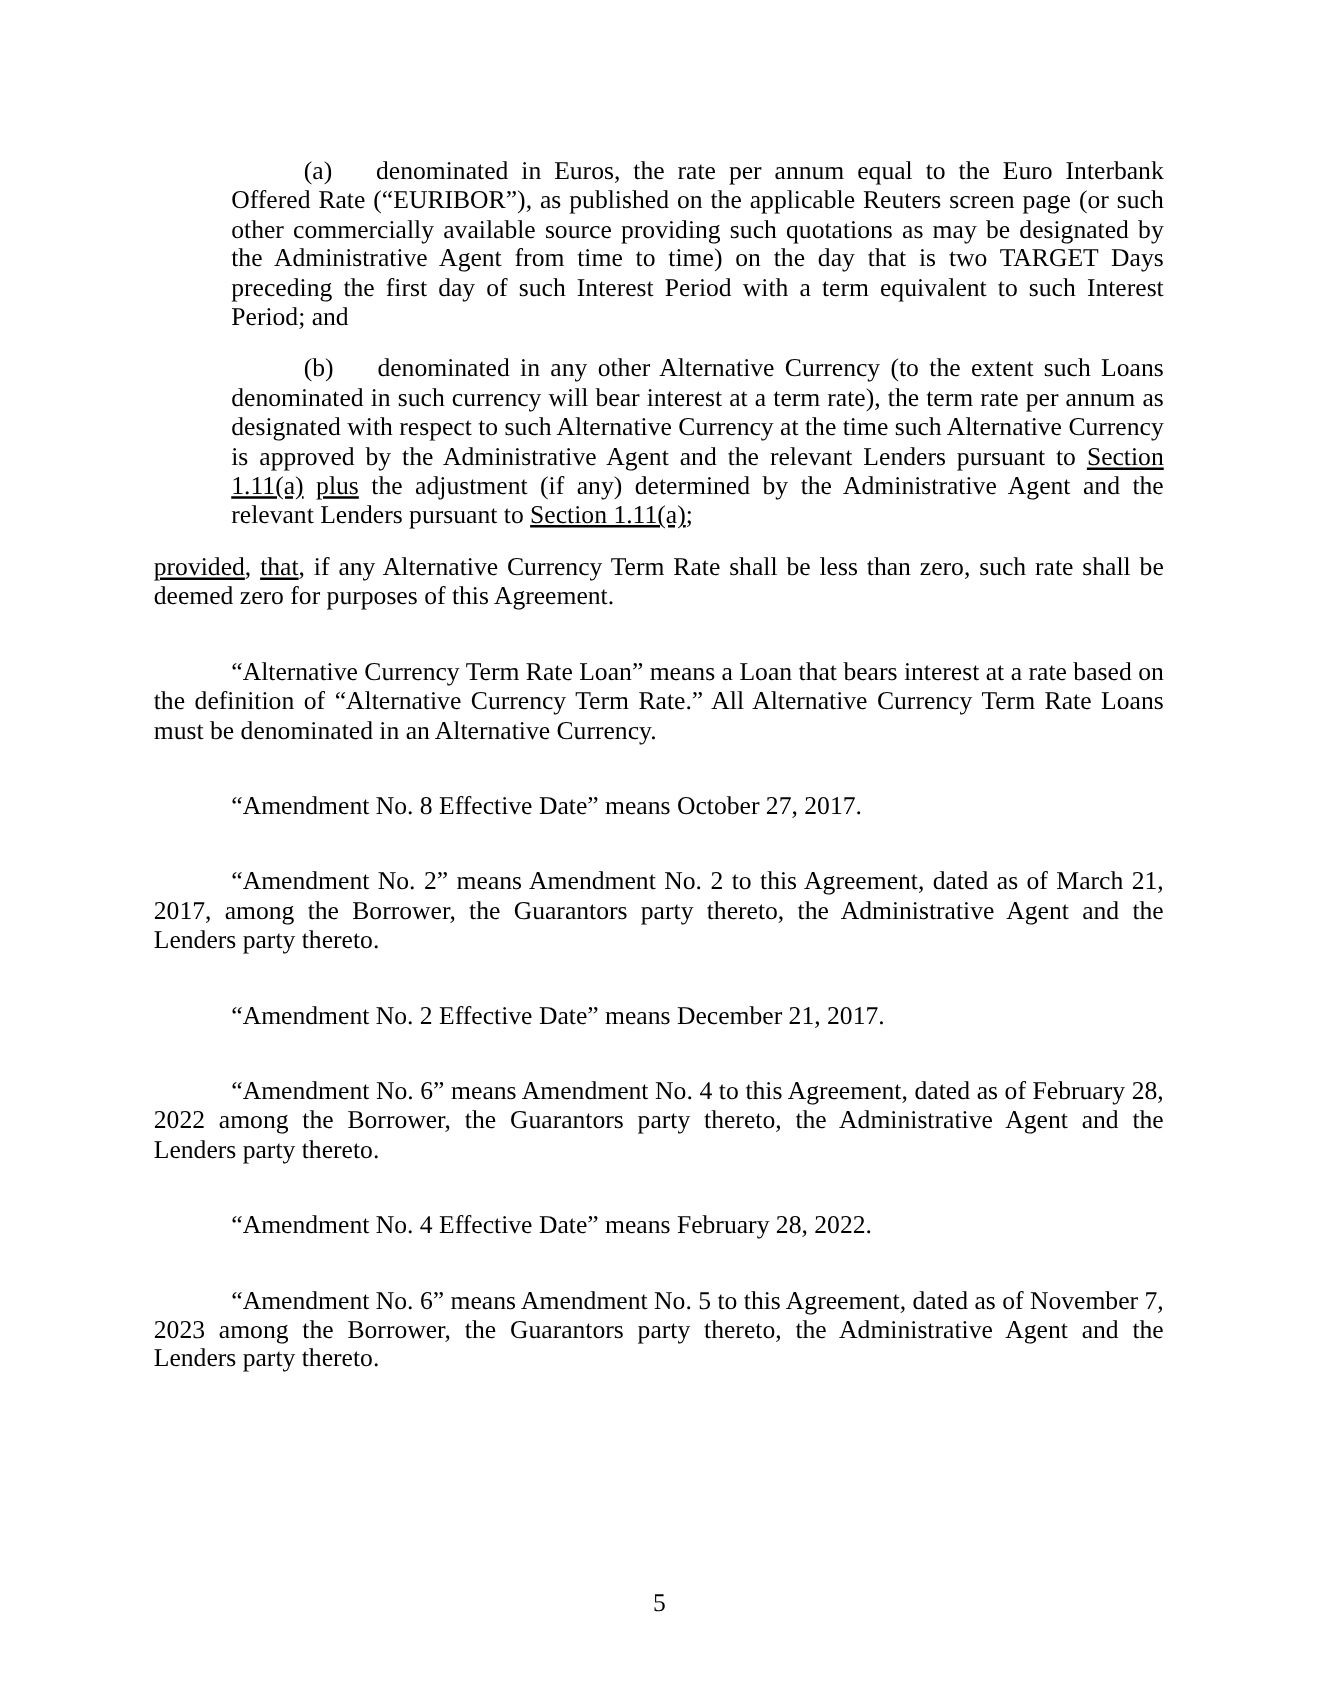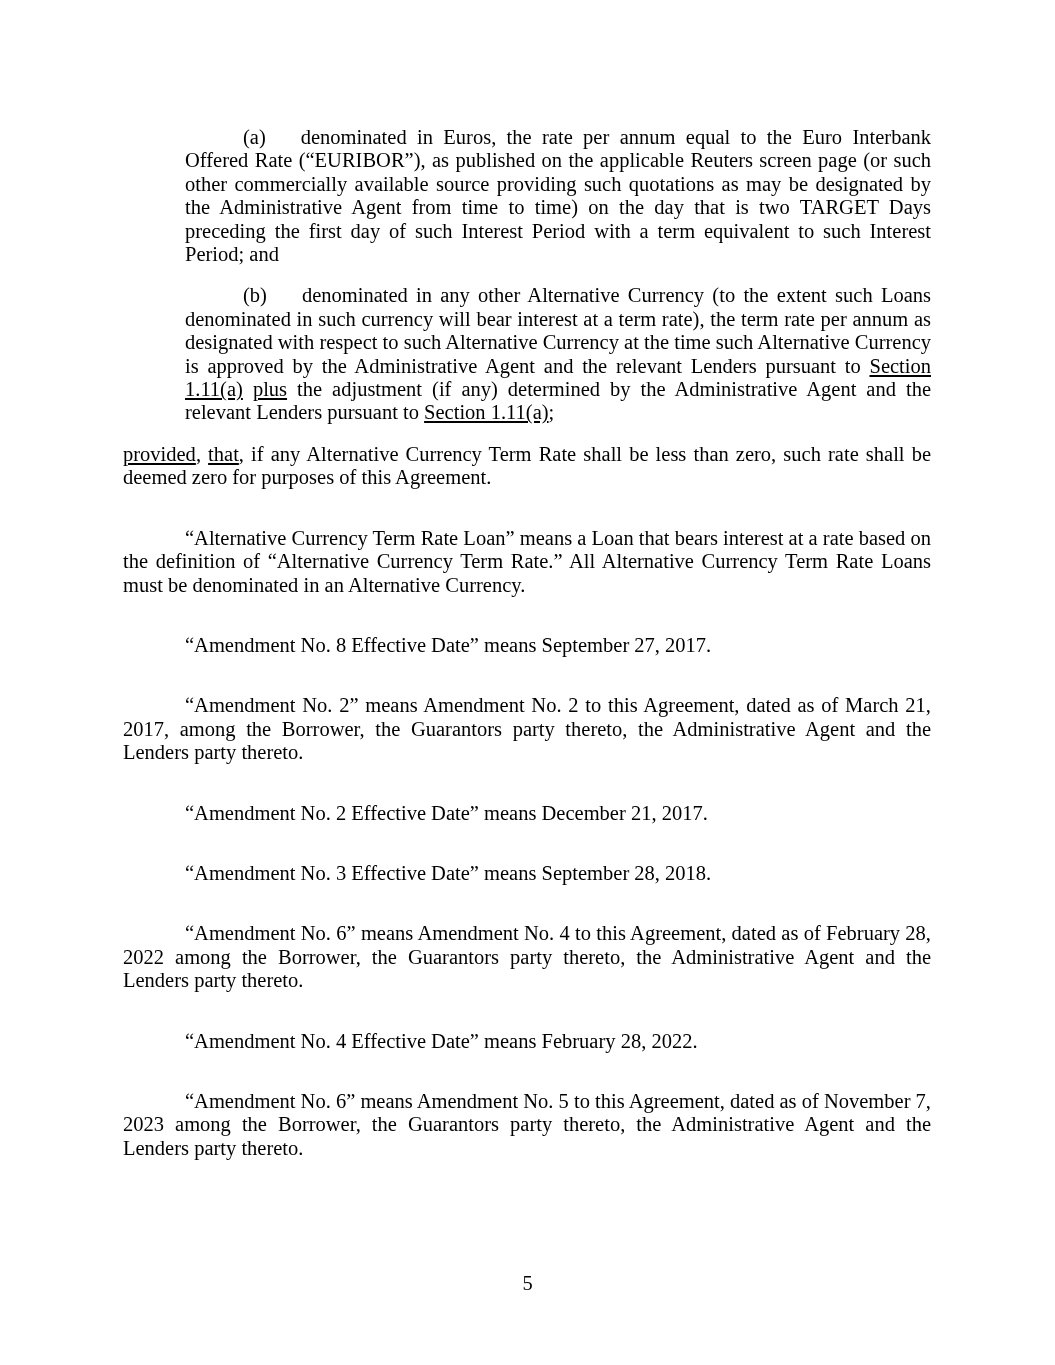--- a/index.html
+++ b/index.html
@@ -56,22 +56,21 @@
 </head>
 <body>
 
 <div class="page">
   <div class="content">
 
   <p class="clause"><span>(a)</span><span class="tab"></span><span>denominated in Euros, the rate per annum equal to the Euro Interbank Offered Rate (“</span><span class="b">EURIBOR</span><span>”), as published on the applicable Reuters screen page (or such other commercially available source providing such quotations as may be designated by the Administrative Agent from time to time) on the day that is two TARGET Days preceding the first day of such Interest Period with a term equivalent to such Interest Period; and</span></p>
       <p class="clause"><span>(b)</span><span class="tab"></span><span>denominated in any other Alternative Currency (to the extent such Loans denominated in such currency will bear interest at a term rate), the term rate per annum as designated with respect to such Alternative Currency at the time such Alternative Currency is approved by the Administrative Agent and the relevant Lenders pursuant to </span><span class="u">Section 1.11(a)</span><span> </span><span class="u">plus</span><span> the adjustment (if any) determined by the Administrative Agent and the relevant Lenders pursuant to </span><span class="u">Section 1.11(a)</span><span>;</span></p>
       <p class="flush"><span class="u">provided</span><span>, </span><span class="u">that</span><span>, if any Alternative Currency Term Rate shall be less than zero, such rate shall be deemed zero for purposes of this Agreement.</span></p>
       <p class="definition"><span>“</span><span class="b">Alternative Currency Term Rate Loan</span><span>” means a Loan that bears interest at a rate based on the definition of “Alternative Currency Term Rate.” All Alternative Currency Term Rate Loans must be denominated in an Alternative Currency.</span></p>
-      <p class="definition"><span>“</span><span class="b">Amendment No. 8 Effective Date</span><span>” means September 27, 2017.</span></p>
+      <p class="definition"><span>“</span><span class="b">Amendment No. 8 Effective Date</span><span>” means October 27, 2017.</span></p>
       <p class="definition"><span>“</span><span class="b">Amendment No. 2</span><span>” means Amendment No. 2 to this Agreement, dated as of March 21, 2017, among the Borrower, the Guarantors party thereto, the Administrative Agent and the Lenders party thereto.</span></p>
       <p class="definition"><span>“</span><span class="b">Amendment No. 2 Effective Date</span><span>” means December 21, 2017.</span></p>
-      <p class="definition"><span>“</span><span class="b">Amendment No. 3 Effective Date</span><span>” means September 28, 2018.</span></p>
       <p class="definition"><span>“</span><span class="b">Amendment No. 6</span><span>” means Amendment No. 4 to this Agreement, dated as of February 28, 2022 among the Borrower, the Guarantors party thereto, the Administrative Agent and the Lenders party thereto.</span></p>
       <p class="definition"><span>“</span><span class="b">Amendment No. 4 Effective Date</span><span>” means February 28, 2022.</span></p>
       <p class="definition"><span>“</span><span class="b">Amendment No. 6</span><span>” means Amendment No. 5 to this Agreement, dated as of November 7, 2023 among the Borrower, the Guarantors party thereto, the Administrative Agent and the Lenders party thereto.</span></p>
     </div>
   <div class="page-number">5</div>
 </div>
 
 </body></html>

